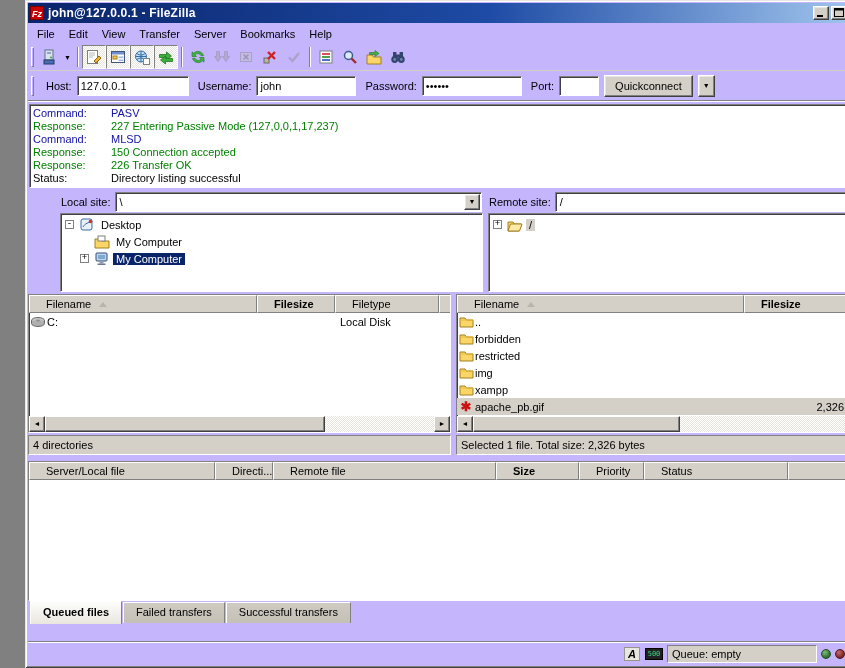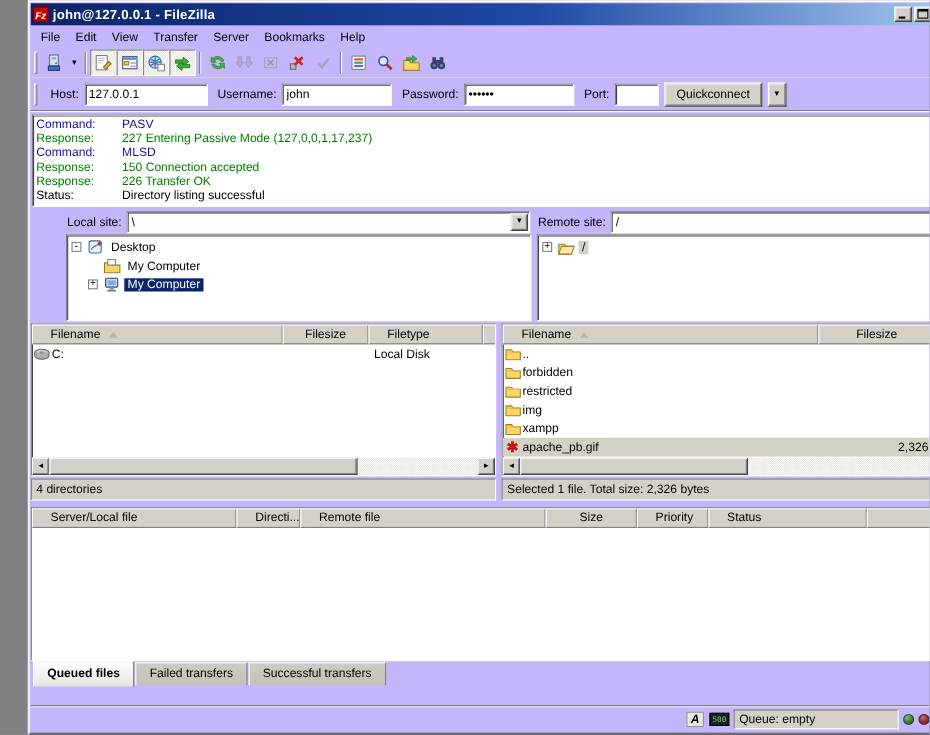--- a/index.html
+++ b/index.html
@@ -95,21 +95,21 @@
   .indent { width:15px; flex:none; }
 
   
   .listwrap { flex:1; display:flex; flex-direction:column; background:#fff;
     border:1px solid; border-color:#808080 #fff #fff #808080; box-shadow: inset 1px 1px 0 #404040; overflow:hidden; }
   .list-main { flex:1; display:flex; overflow:hidden; }
   .list-content { flex:1; display:flex; flex-direction:column; overflow:hidden; }
   .hdr-row { height:18px; display:flex; flex:none; background:#D4D0C8; }
   .hdr-cell { display:flex; align-items:center; padding:0 16px; background:#D4D0C8; flex:none;
     border:1px solid; border-color:#fff #808080 #808080 #fff; overflow:hidden; white-space:nowrap; }
-  .hdr-cell.right { justify-content:center; }
+  .hdr-cell.right { justify-content:flex-start;font-weight:bold; }
   .sort-asc { width:0; height:0; border-left:4px solid transparent; border-right:4px solid transparent;
     border-bottom:5px solid #B8B4AA; margin-left:8px; }
   .lrow { display:flex; align-items:center; height:17px; flex:none; }
   .lrow.sel { background:#D4D0C8; }
   .ficon { width:18px; flex:none; display:flex; align-items:center; justify-content:center; }
   .fname { white-space:nowrap; overflow:hidden; }
   .fcell-right { text-align:right; padding-right:6px; flex:none; }
 
   
   .statusrow { height:22px; margin-top:2px; }

